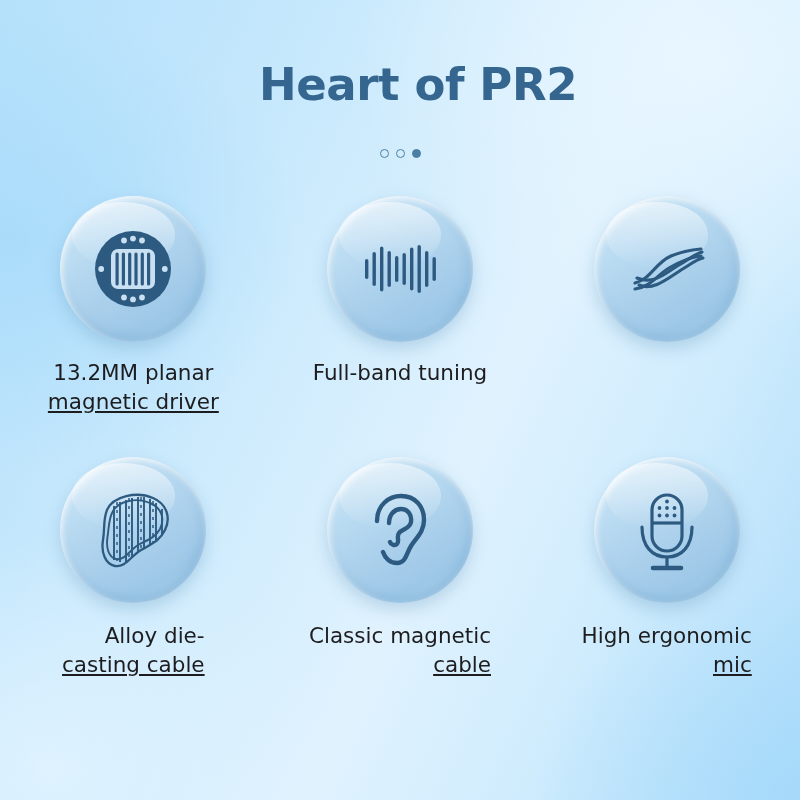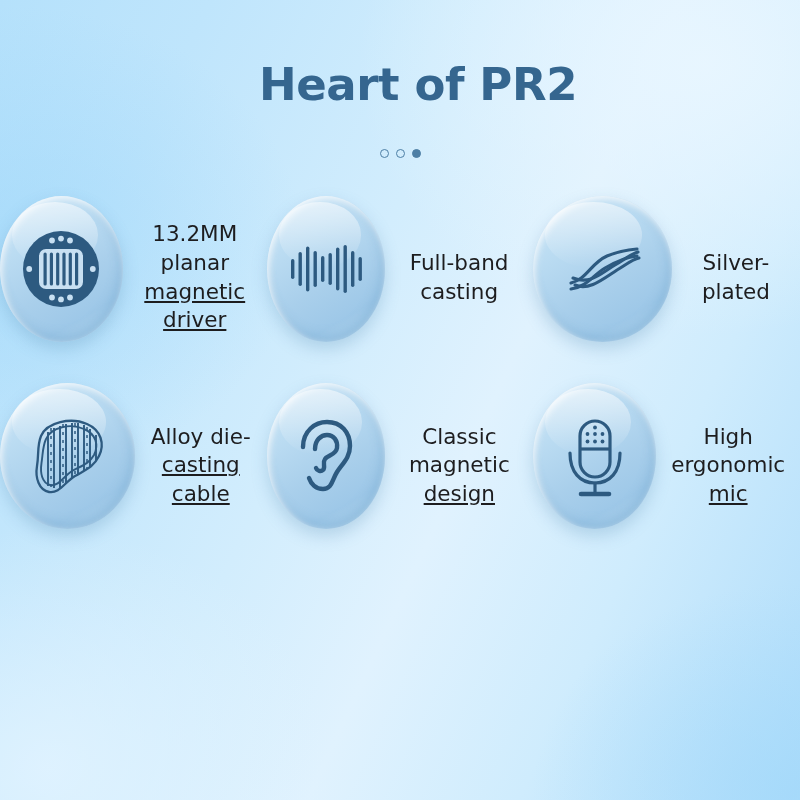--- a/index.html
+++ b/index.html
@@ -85,21 +85,21 @@
 
   .row {
     display: flex;
     width: 800px;
   }
   .row.row2 { margin-top: 41px; }
 
   .cell {
     width: 266.67px;
     display: flex;
-    flex-direction: row;
+    flex-direction: column;
     align-items: center;
   }
 
   
   .bubble {
     width: 146px;
     height: 146px;
     border-radius: 50%;
     position: relative;
     background:
@@ -133,21 +133,21 @@
     margin-top: 17px;
     text-align: center;
     font-size: 21.5px;
     line-height: 1.33;
     color: #1d1d1f;
     max-width: 250px;
   }
   .caption .l2 { display: block; text-decoration: underline; }
 
   
-  .row2 .caption { margin-top: 19px; }
+  .row2 .caption { margin-top: 19px; text-align: right; }
 </style>
 </head>
 <body>
 
 <div class="bg-sheen"></div>
 
 <div class="page">
 
   <div class="title">Heart of PR2</div>
 
@@ -203,38 +203,37 @@
               <rect x="41" y="33" width="3.4" height="26" rx="1.7"></rect>
               <rect x="48.5" y="30" width="3.4" height="32" rx="1.7"></rect>
               <rect x="56" y="24.5" width="3.4" height="43" rx="1.7"></rect>
               <rect x="63.5" y="22" width="3.4" height="48" rx="1.7"></rect>
               <rect x="71" y="28" width="3.4" height="36" rx="1.7"></rect>
               <rect x="78.5" y="34" width="3.4" height="24" rx="1.7"></rect>
             </g>
           </svg>
         </div>
         <div class="caption">
-          <span>Full-band casting</span>
+          <span>Full-band tuning</span>
           
         </div>
       </div>
 
       <div class="cell">
         <div class="bubble">
           <svg width="92" height="92" viewBox="0 0 92 92">
             <g fill="none" stroke="#2d5a80" stroke-width="3.1" stroke-linecap="round">
               <path d="M14 60 C30 56, 34 40, 50 33 C60 29, 70 27, 80 26"></path>
               <path d="M14 66 C30 64, 36 52, 48 45 C60 38, 70 34, 80 33"></path>
               <path d="M16 55 C34 62, 44 50, 58 42 C68 36, 74 31, 81 29"></path>
               <path d="M18 62 C32 68, 46 56, 60 47 C70 41, 76 36, 82 35"></path>
             </g>
           </svg>
         </div>
         <div class="caption">
-          <span>Silver-plated</span>
         </div>
       </div>
 
     </div>
 
     <div class="row row2">
 
       <div class="cell">
         <div class="bubble">
           <svg width="96" height="96" viewBox="0 0 96 96">
@@ -274,21 +273,21 @@
         <div class="bubble">
           <svg width="92" height="92" viewBox="0 0 92 92">
             <g fill="none" stroke="#2d5a80" stroke-width="4.4" stroke-linecap="round" stroke-linejoin="round">
               <path d="M23 37 C23 21, 35 12, 47 12 C61 12, 70 22, 70 36 C70 48, 62 54, 57 62 C52 70, 52 79, 43 79 C36 79, 31 74, 29 68"></path>
               <path d="M35 39 C35 30, 41 25, 47 25 C54 25, 58 31, 57 38 C56 45, 48 45, 45 49 C42 53, 46 57, 43 60 C41 62, 37 61, 36 58"></path>
             </g>
           </svg>
         </div>
         <div class="caption">
           <span>Classic magnetic</span>
-          <span class="l2">design</span>
+          <span class="l2">cable</span>
         </div>
       </div>
 
       <div class="cell">
         <div class="bubble">
           <svg width="92" height="92" viewBox="0 0 92 92">
             <rect x="31" y="11" width="30" height="56" rx="15" fill="none" stroke="#2d5a80" stroke-width="3.2"></rect>
             <path d="M31 39 L61 39" stroke="#2d5a80" stroke-width="3.2"></path>
             <g fill="#2d5a80">
               <circle cx="46" cy="17.5" r="1.9"></circle>

